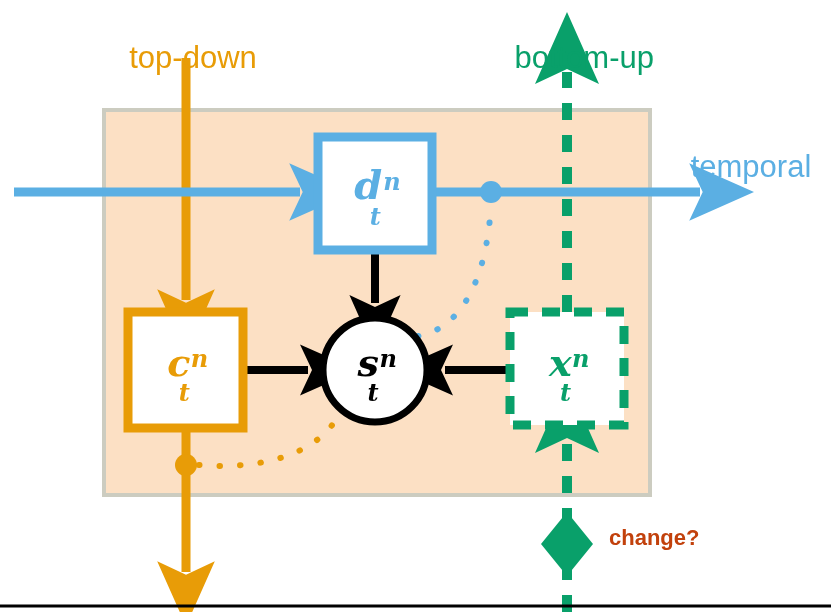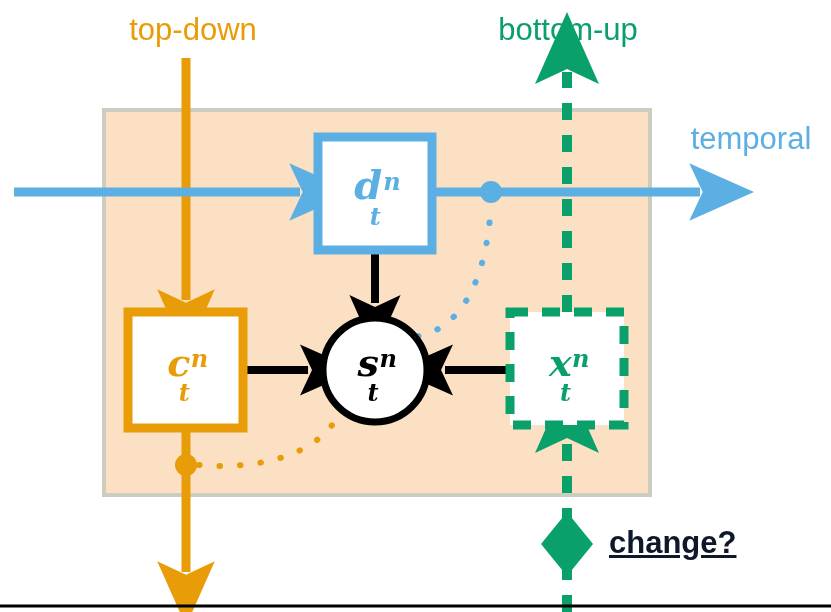--- a/index.html
+++ b/index.html
@@ -21,20 +21,21 @@
     position: absolute;
     left: 0;
     top: 0;
     width: 831px;
     height: 612px;
     display: block;
   }
   .lbl {
     font-family: "Liberation Sans", sans-serif;
     font-weight: 400;
+    margin-top: 28px;
   }
   .lbl-bold {
     font-family: "Liberation Sans", sans-serif;
     font-weight: 700;
   }
   .mathvar {
     font-family: "DejaVu Serif", serif;
     font-style: italic;
     font-weight: 700;
   }
@@ -98,28 +99,28 @@
     <circle cx="375" cy="370" r="52" fill="#FFFFFF" stroke="#000000" stroke-width="7"></circle>
 
     <polygon points="567,512 593,544 567,576 541,544" fill="#09A06A"></polygon>
 
     <line x1="0" y1="606" x2="831" y2="606" stroke="#000000" stroke-width="3"></line>
   </svg>
 
   <div style="position:absolute;left:118px;top:14px;width:150px;text-align:center;
               font-size:31px;color:#E89C07;line-height:1;" class="lbl">top-down</div>
 
-  <div style="position:absolute;left:482px;top:14px;width:172px;text-align:center;
+  <div style="position:absolute;left:482px;top:14px;width:172px;text-align:right;
               font-size:31px;color:#09A06A;line-height:1;" class="lbl">bottom-up</div>
 
   <div style="position:absolute;left:676px;top:123px;width:150px;text-align:center;
               font-size:31px;color:#5BAFE3;line-height:1;" class="lbl">temporal</div>
 
   <div style="position:absolute;left:609px;top:527px;width:180px;text-align:left;
-              font-size:31px;color:#0f172a;line-height:1;text-decoration:underline;" class="lbl-bold">change?</div>
+              font-size:22px;color:#c2410c;line-height:1;" class="lbl-bold">change?</div>
 
   <div style="position:absolute;left:318px;top:165px;width:114px;text-align:center;
               color:#5BAFE3;line-height:1;white-space:nowrap;">
     <span class="mathvar" style="font-size:40px;">d</span><span style="display:inline-block;vertical-align:baseline;position:relative;width:0.85em;">
       <span class="mathsup" style="font-size:24px;position:absolute;left:0.04em;top:-1.22em;">n</span>
       <span class="mathsup" style="font-size:24px;position:absolute;left:-0.52em;top:0.26em;">t</span>
     </span>
   </div>
 
   <div style="position:absolute;left:128px;top:344px;width:115px;text-align:center;

